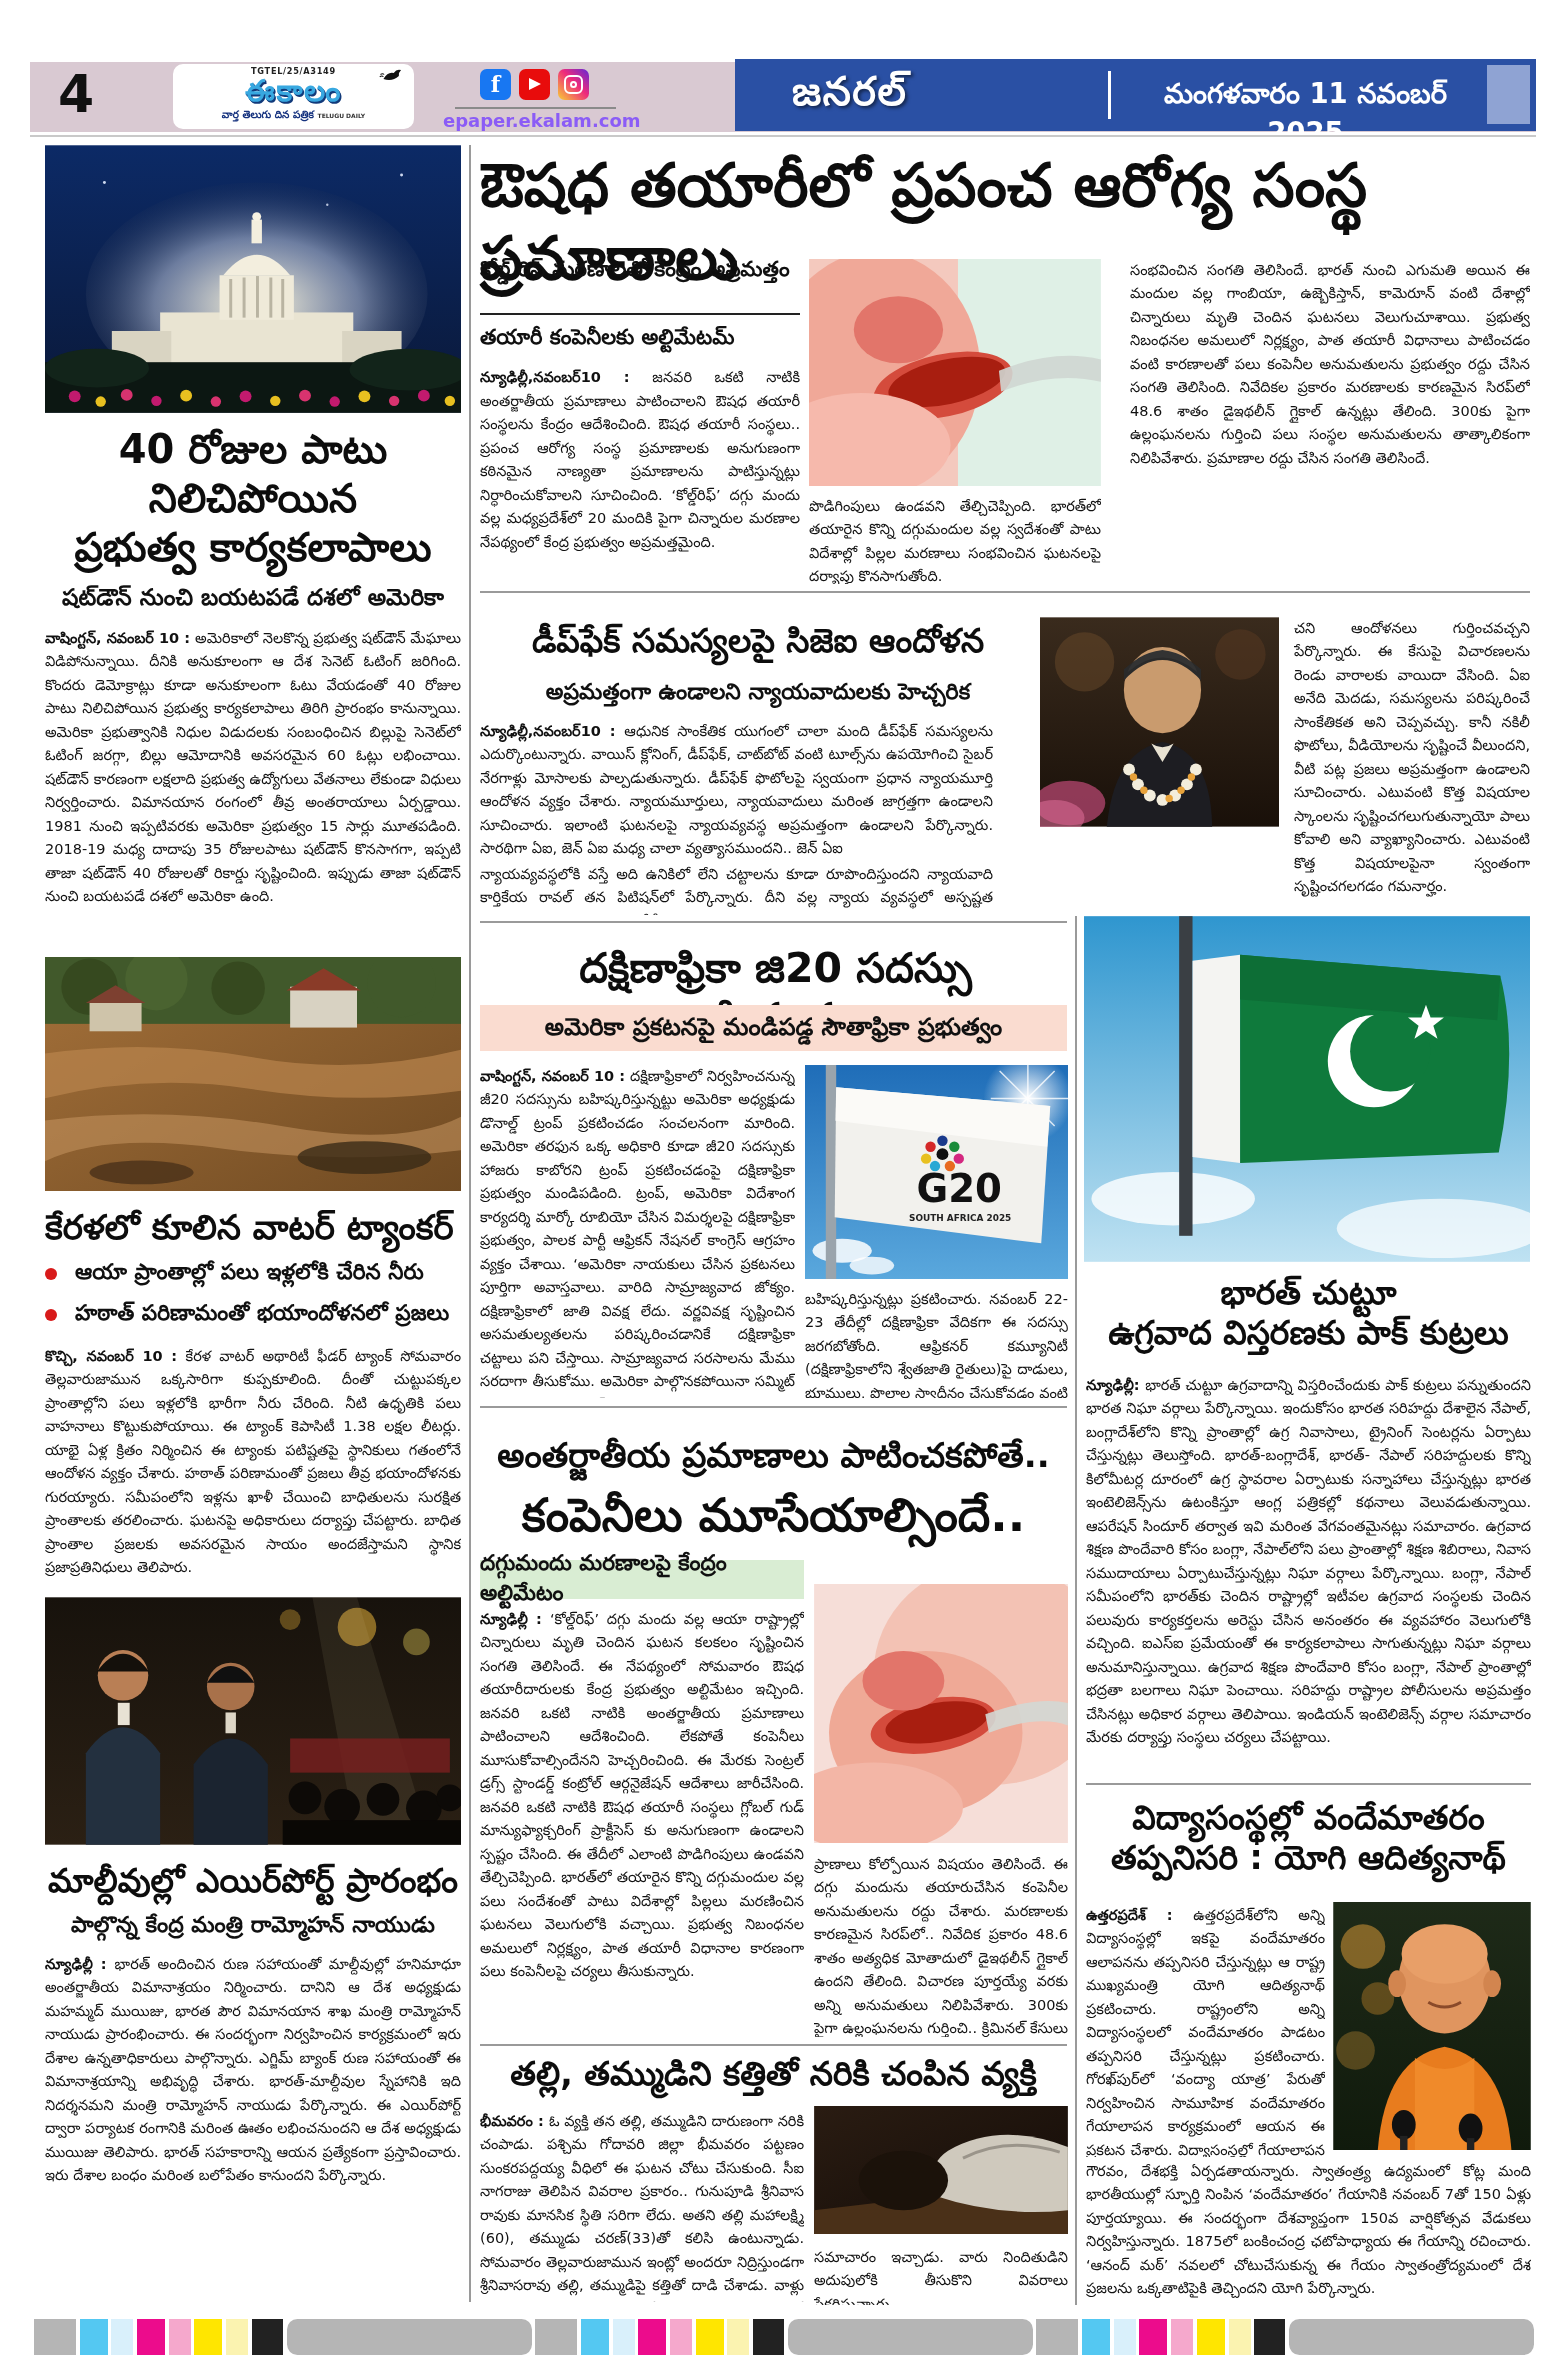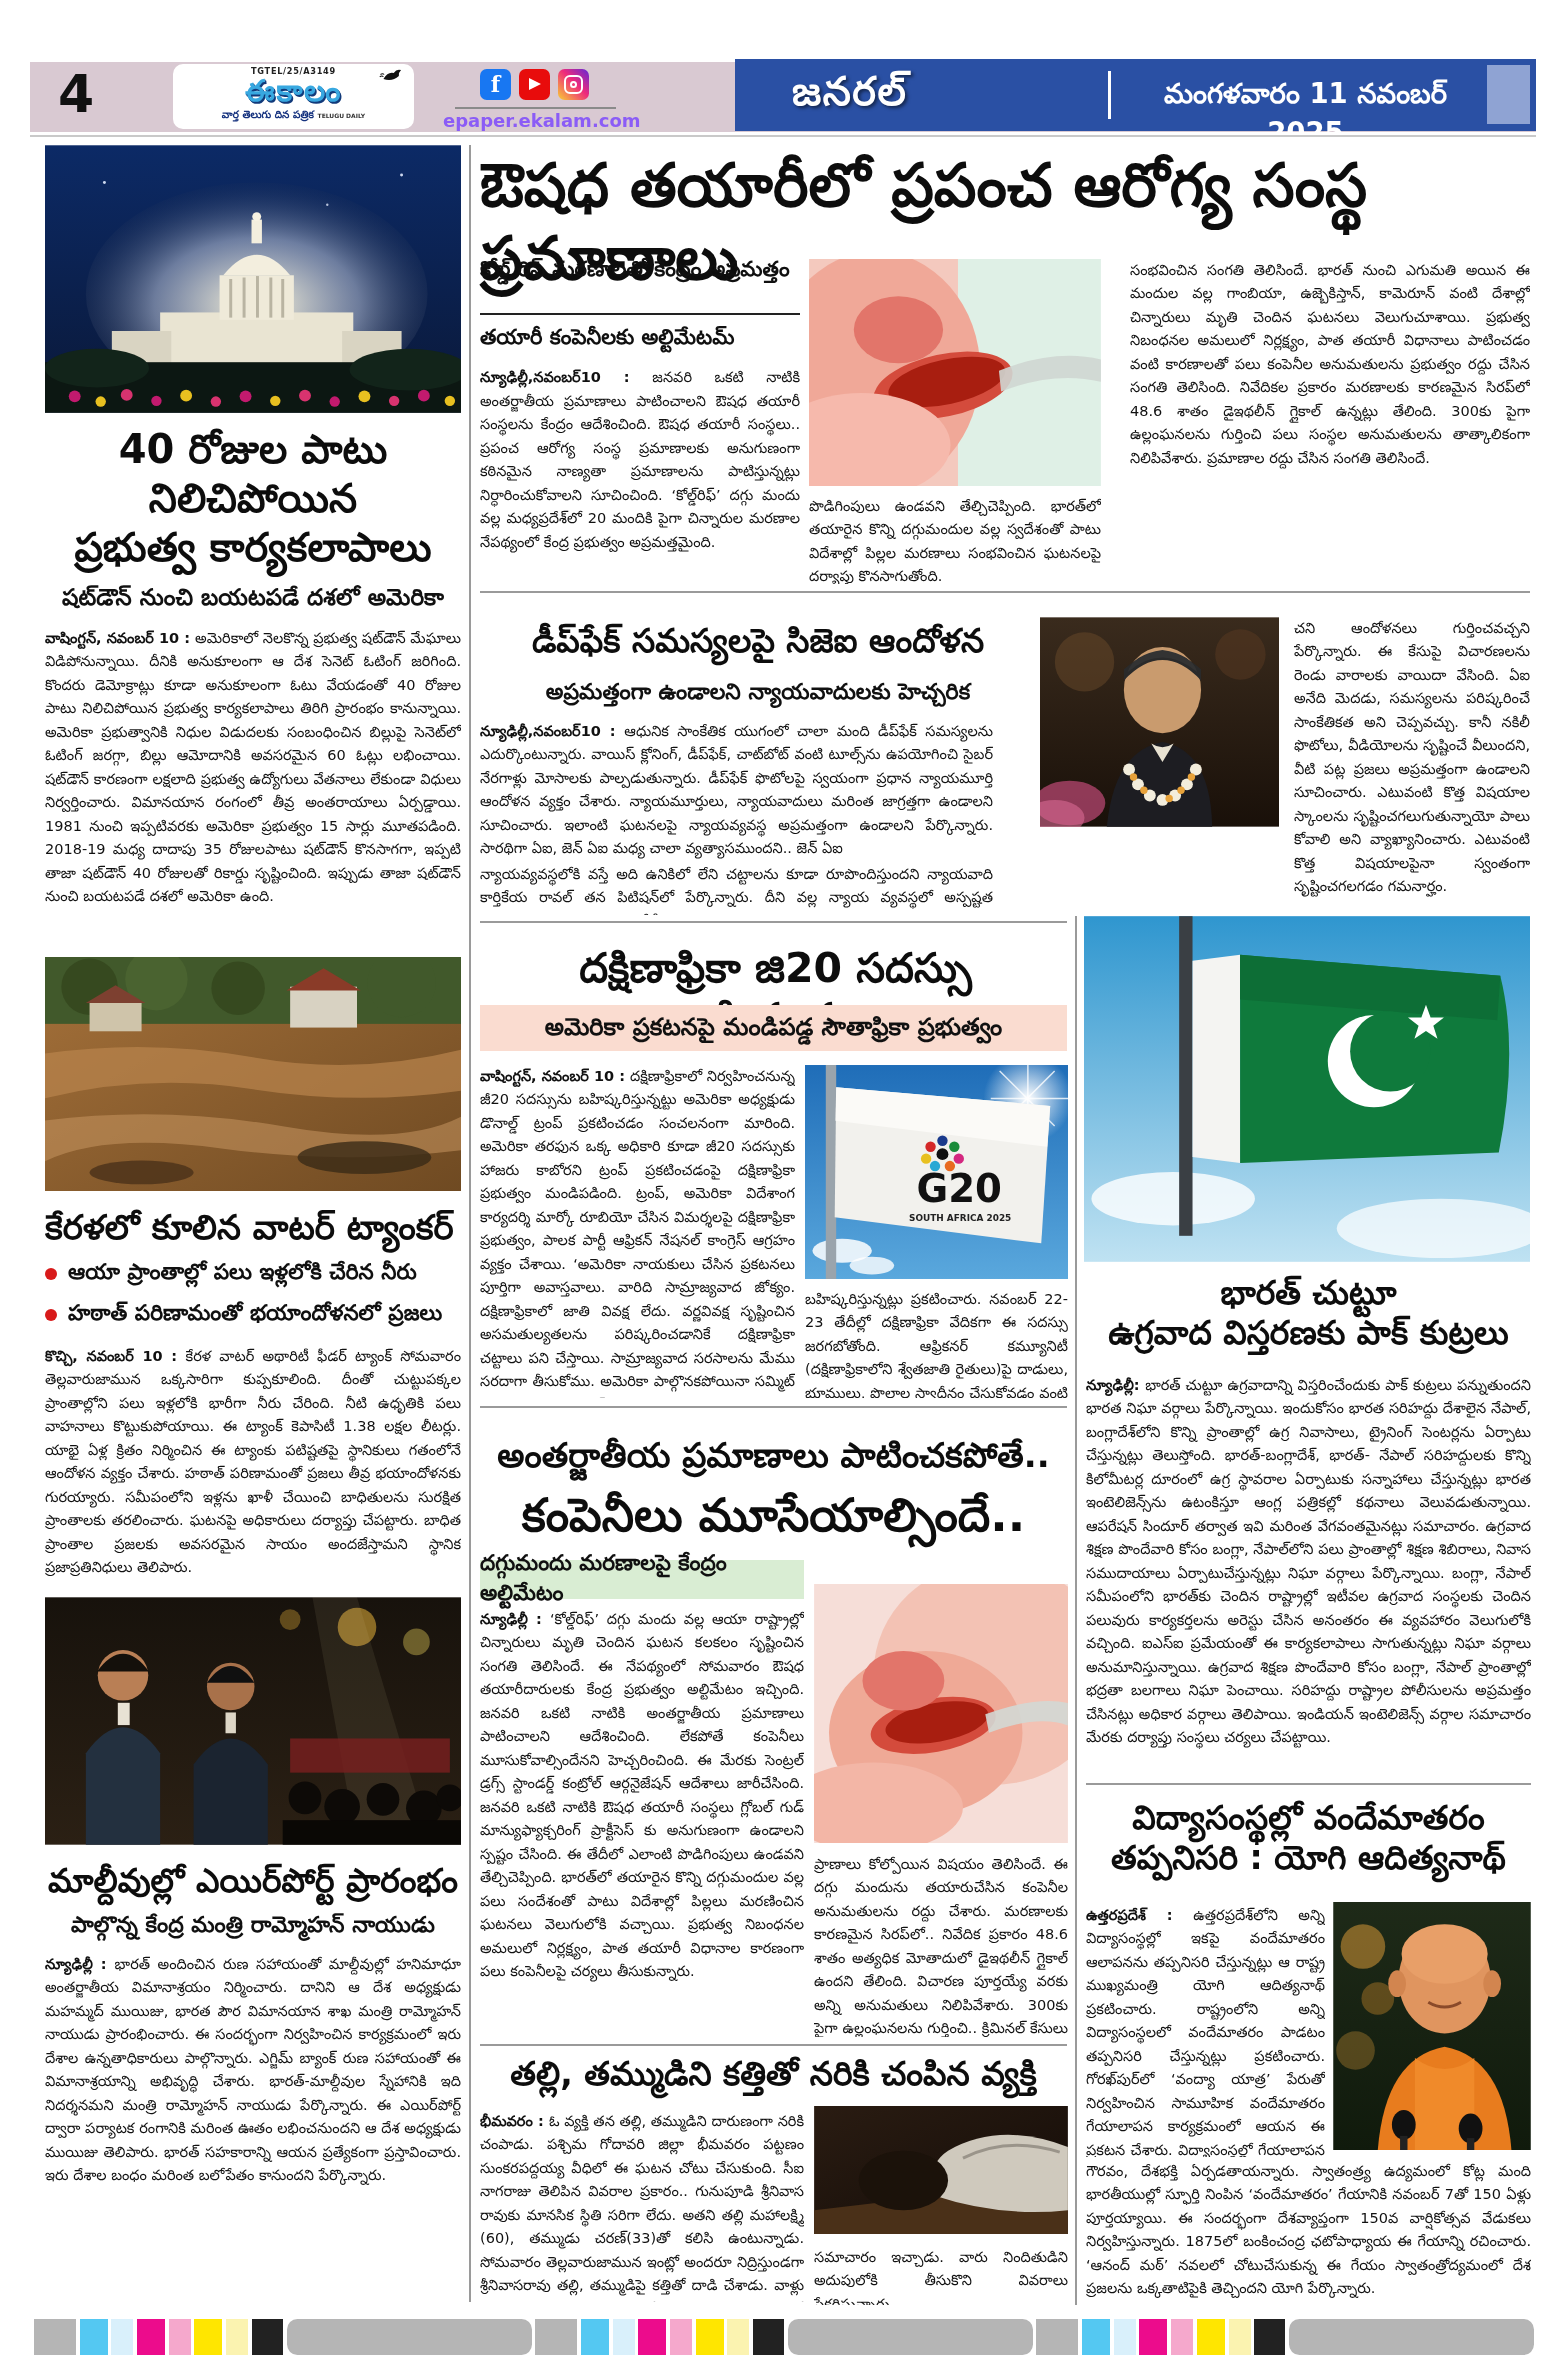--- a/index.html
+++ b/index.html
@@ -36,21 +36,21 @@
   .vline { position:absolute; width:1.5px; background:#9a9a9a; }
   .hline { position:absolute; height:1.5px; background:#9a9a9a; }
   .abs { position:absolute; }
   .photo { display:block; }
   .headline { font-weight:900; color:#0d0d0d; line-height:1.22; text-align:center; }
   .subhead { font-weight:800; color:#111; line-height:1.3; text-align:center; }
   .body-txt { font-size:14.5px; line-height:1.62; color:#111; text-align:justify; }
   .body-txt b { font-weight:800; }
   .kicker { font-weight:800; color:#101010; }
   .band { display:flex; align-items:center; justify-content:center; }
-  .bullet-row { display:flex; align-items:flex-start; gap:11px; font-size:21.6px; font-weight:800; color:#101010; margin-top:10.4px; }
+  .bullet-row { display:flex; align-items:flex-start; gap:18px; font-size:21.6px; font-weight:800; color:#101010; margin-top:10.4px; }
   .dot { width:12px; height:12px; border-radius:50%; background:#d81a1a; margin-top:9px; flex:0 0 auto; }
 
   
   .print-bar { position:absolute; left:34px; top:2319px; width:1501px; height:36px; display:flex; align-items:center; gap:3.7px; }
   .print-bar .seg { height:36px; }
   .print-bar .round { border-radius:10.4px; }
 </style>
 </head>
 <body>
 

